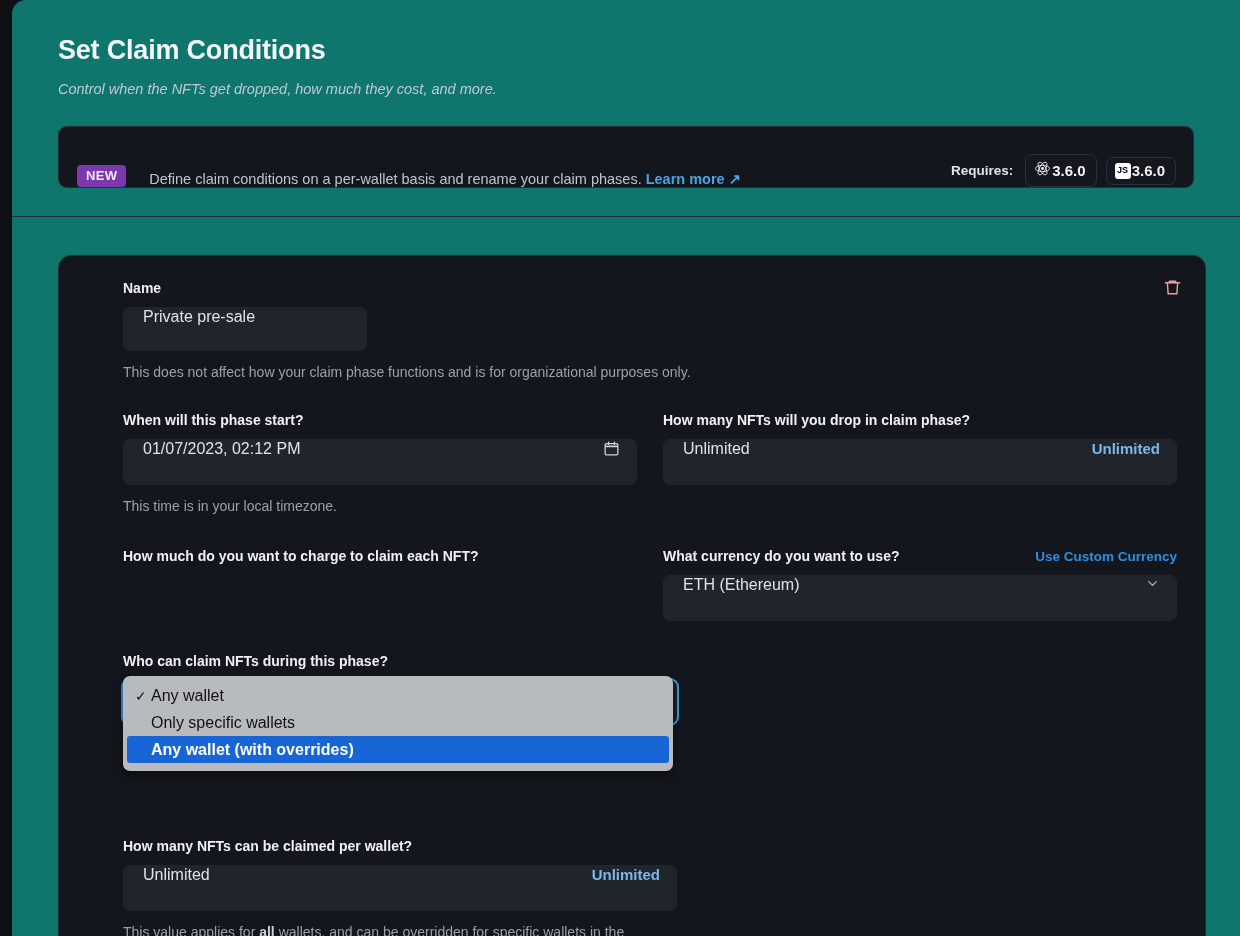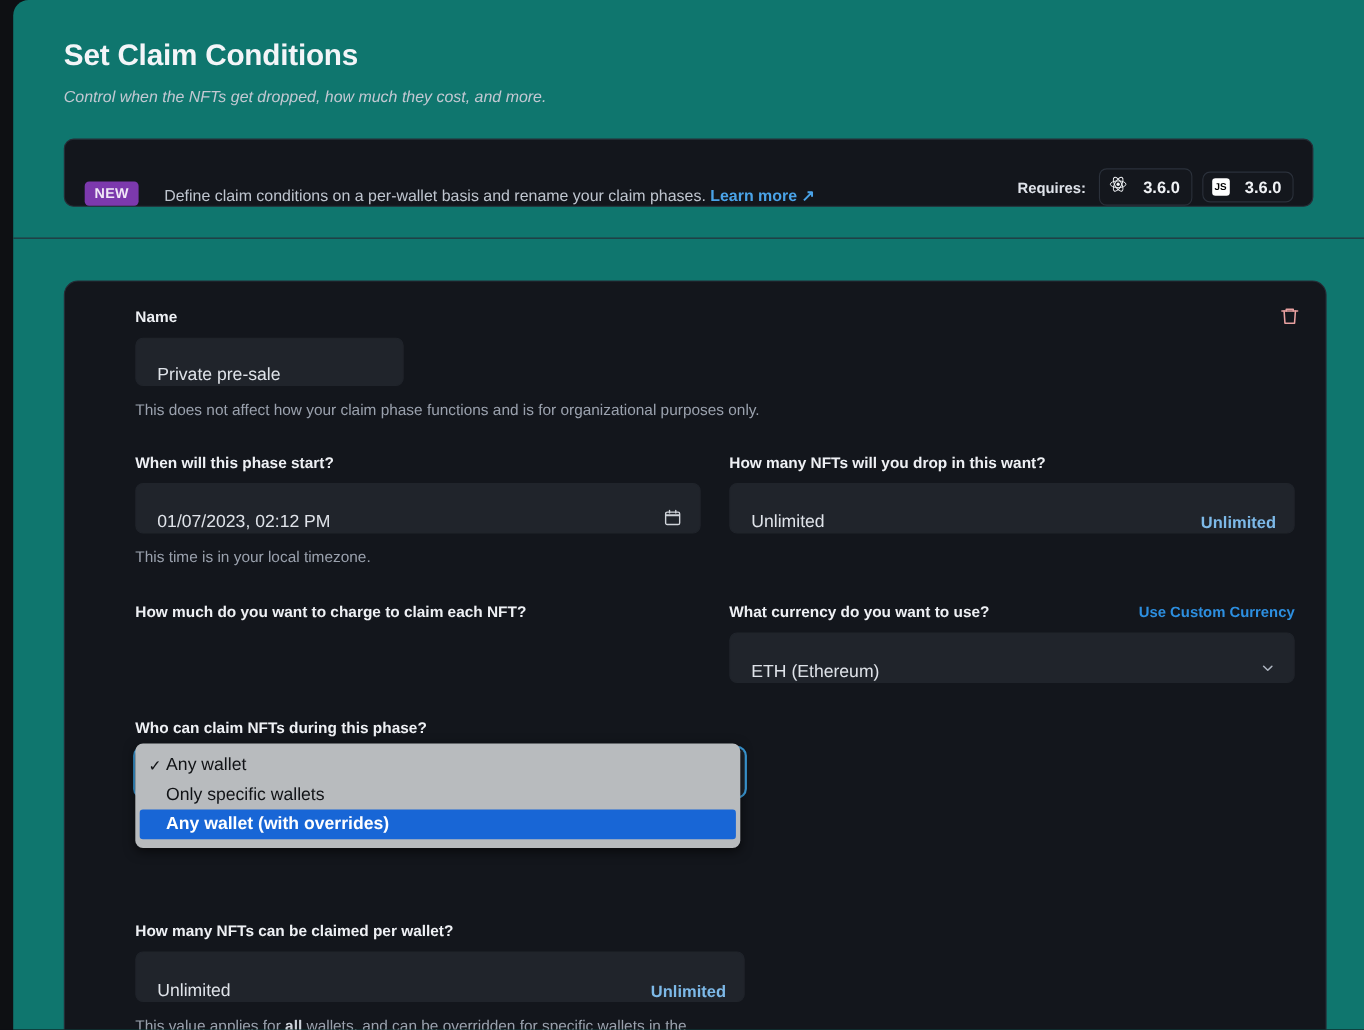--- a/index.html
+++ b/index.html
@@ -89,21 +89,21 @@
   }
   .requires-label {
     font-size: 13.5px;
     font-weight: bold;
     color: #dfe3ea;
     margin-right: 3px;
   }
   .req-chip {
     display: flex;
     align-items: center;
-    gap: 14px;
+    gap: 1px;
     border: 1px solid #2b313b;
     border-radius: 7px;
     padding: 5px 10px 5px 8px;
     background: #14171d;
   }
   .req-chip .ver {
     font-size: 15px;
     font-weight: bold;
     color: #f0f2f5;
     line-height: 1;
@@ -173,21 +173,21 @@
     line-height: 1.45;
   }
   .helper b { color: #cdd2da; }
 
   .input {
     height: 44px;
     background: #20242b;
     border: 1px solid #20242b;
     border-radius: 7px;
     display: flex;
-    align-items: flex-end;
+    align-items: flex-start;
     padding: 0 16px 0 19px;
     box-sizing: border-box;
     font-size: 16px;
     color: #dfe3e9;
     position: relative;
   }
   .input.tall { height: 46px; }
   .input .val { flex: 1; white-space: nowrap; overflow: hidden; }
   .input .suffix-link {
     color: #7db9e8;
@@ -347,21 +347,21 @@
                 <rect x="3" y="5" width="18" height="16" rx="2"></rect>
                 <path d="M3 9h18" stroke-width="2.4"></path>
                 <path d="M8 3v3M16 3v3" stroke-linecap="round"></path>
               </svg>
             </span>
           </div>
           <div class="helper">This time is in your local timezone.</div>
         </div>
 
         <div class="col">
-          <div class="field-label">How many NFTs will you drop in this want?</div>
+          <div class="field-label">How many NFTs will you drop in claim phase?</div>
           <div class="input tall">
             <span class="val">Unlimited</span>
             <span class="suffix-link">Unlimited</span>
           </div>
         </div>
       </div>
 
       <div class="row" style="margin-top:32px;">
         <div class="col">
           <div class="field-label">How much do you want to charge to claim each NFT?</div>

